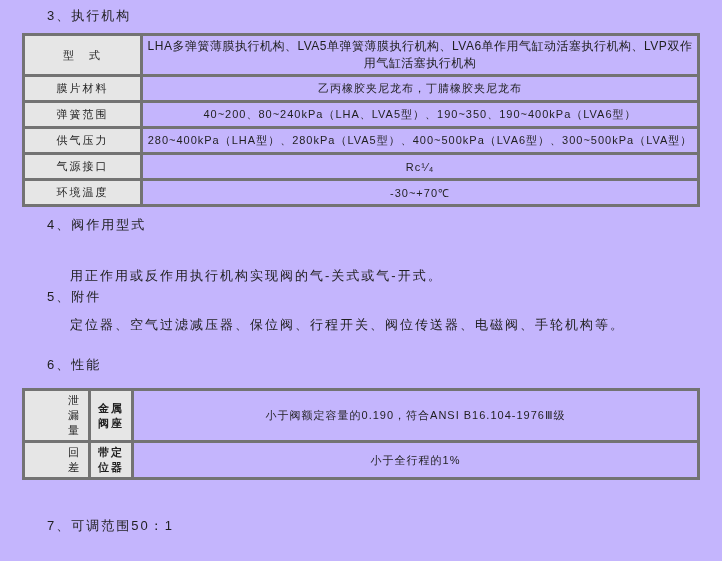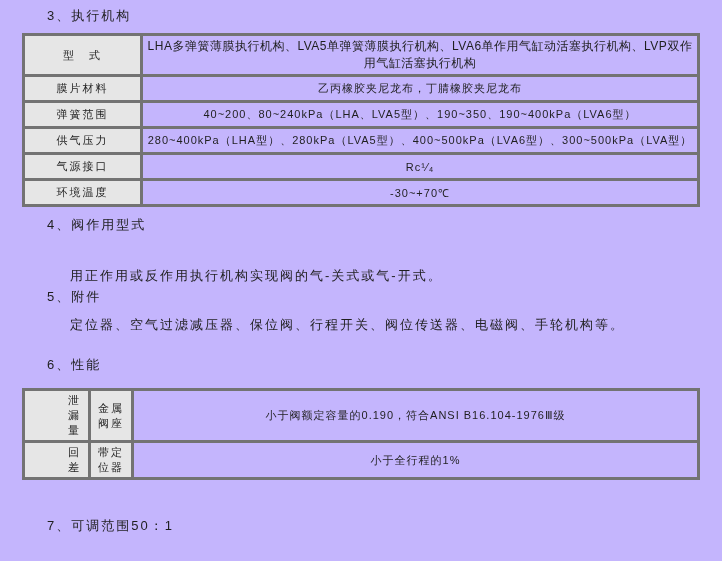--- a/index.html
+++ b/index.html
@@ -49,21 +49,21 @@
   }
   table { border: 2px solid #2b2b2b; }
   .t1 td { height: 26px; }
   .t2 td { height: 37px; }
   td.lbl {
     background: #e6e6e6;
     letter-spacing: 2px;
   }
   .t1 td.lbl { width: 118px; }
   .t2 td.c1 { width: 66px; padding-left: 40px; }
-  .t2 td.c2 { width: 43px; }
+  .t2 td.c2 { width: 43px; font-weight: bold; }
   .t2 td.note-cell { width: 180px; }
   td.val-small { font-size: 12px; letter-spacing: 0.5px; }
   td.note-cell {
     text-align: left;
     padding-left: 14px;
     letter-spacing: 1px;
   }
   .note-line2 { padding-left: 28px; }
 </style>
 </head>

